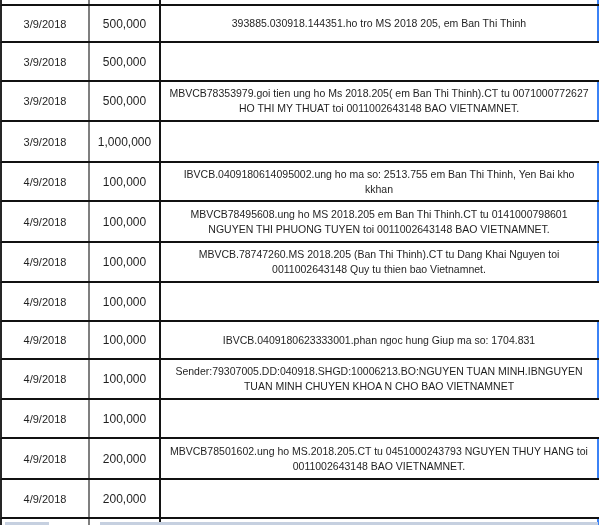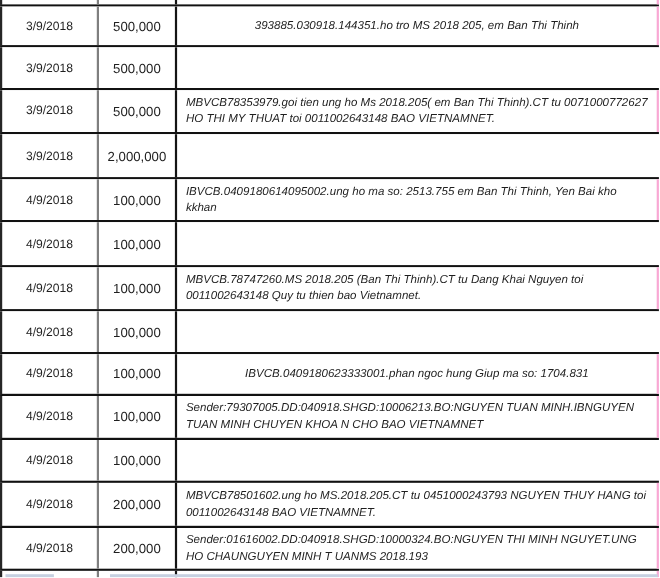--- a/index.html
+++ b/index.html
@@ -19,39 +19,39 @@
   .row{
     display:flex;flex-direction:row;
     box-sizing:border-box;
     border-left:2px solid #262626;
     border-bottom:2px solid #111111;
     background:#ffffff;
   }
   .cell{
     box-sizing:border-box;
     display:flex;align-items:center;justify-content:center;
+    text-align:center;
     overflow:hidden;
   }
   .c1{
     width:88px;
     border-right:2px solid #7f7f7f;
     font-size:11px;
   }
   .c2{
     width:71px;
     border-right:2px solid #141414;
     font-size:12px;
   }
   .c3{
     flex:1;
-    border-right:2px solid #f9a8d4;
+    border-right:2px solid #3b82f6;
     font-size:10.5px;
     line-height:15px;
     padding:0 8px;
-    font-style:italic;
   }
   .sliver{ 
     height:6px;
   }
   .bottom-strip{
     position:relative;
     height:6px;
     display:flex;flex-direction:row;
     box-sizing:border-box;
     border-left:2px solid #262626;
@@ -89,32 +89,33 @@
     </div>
 
     <div class="row" style="height:40px">
       <div class="cell c1">3/9/2018</div>
       <div class="cell c2">500,000</div>
       <div class="cell c3">MBVCB78353979.goi tien ung ho Ms 2018.205( em Ban Thi Thinh).CT tu 0071000772627 HO THI MY THUAT toi 0011002643148 BAO VIETNAMNET.</div>
     </div>
 
     <div class="row" style="height:41px">
       <div class="cell c1">3/9/2018</div>
-      <div class="cell c2">2,000,000</div>
+      <div class="cell c2">1,000,000</div>
     </div>
 
     <div class="row" style="height:39px">
       <div class="cell c1">4/9/2018</div>
       <div class="cell c2">100,000</div>
       <div class="cell c3">IBVCB.0409180614095002.ung ho ma so: 2513.755 em Ban Thi Thinh, Yen Bai kho kkhan</div>
     </div>
 
     <div class="row" style="height:41px">
       <div class="cell c1">4/9/2018</div>
       <div class="cell c2">100,000</div>
+      <div class="cell c3">MBVCB78495608.ung ho MS 2018.205 em Ban Thi Thinh.CT tu 0141000798601 NGUYEN THI PHUONG TUYEN toi 0011002643148 BAO VIETNAMNET.</div>
     </div>
 
     <div class="row" style="height:40px">
       <div class="cell c1">4/9/2018</div>
       <div class="cell c2">100,000</div>
       <div class="cell c3">MBVCB.78747260.MS 2018.205 (Ban Thi Thinh).CT tu Dang Khai Nguyen toi 0011002643148 Quy tu thien bao Vietnamnet.</div>
     </div>
 
     <div class="row" style="height:39px">
       <div class="cell c1">4/9/2018</div>
@@ -140,21 +141,20 @@
 
     <div class="row" style="height:41px">
       <div class="cell c1">4/9/2018</div>
       <div class="cell c2">200,000</div>
       <div class="cell c3">MBVCB78501602.ung ho MS.2018.205.CT tu 0451000243793 NGUYEN THUY HANG toi 0011002643148 BAO VIETNAMNET.</div>
     </div>
 
     <div class="row" style="height:39px">
       <div class="cell c1">4/9/2018</div>
       <div class="cell c2">200,000</div>
-      <div class="cell c3">Sender:01616002.DD:040918.SHGD:10000324.BO:NGUYEN THI MINH NGUYET.UNG HO CHAUNGUYEN MINH T UANMS 2018.193</div>
     </div>
 
     <div class="bottom-strip">
       <div class="cell c1"></div>
       <div class="cell c2"></div>
       <div class="cell c3"></div>
       <div class="hl-seg hl-a"></div>
       <div class="hl-seg hl-b"></div>
     </div>
 

